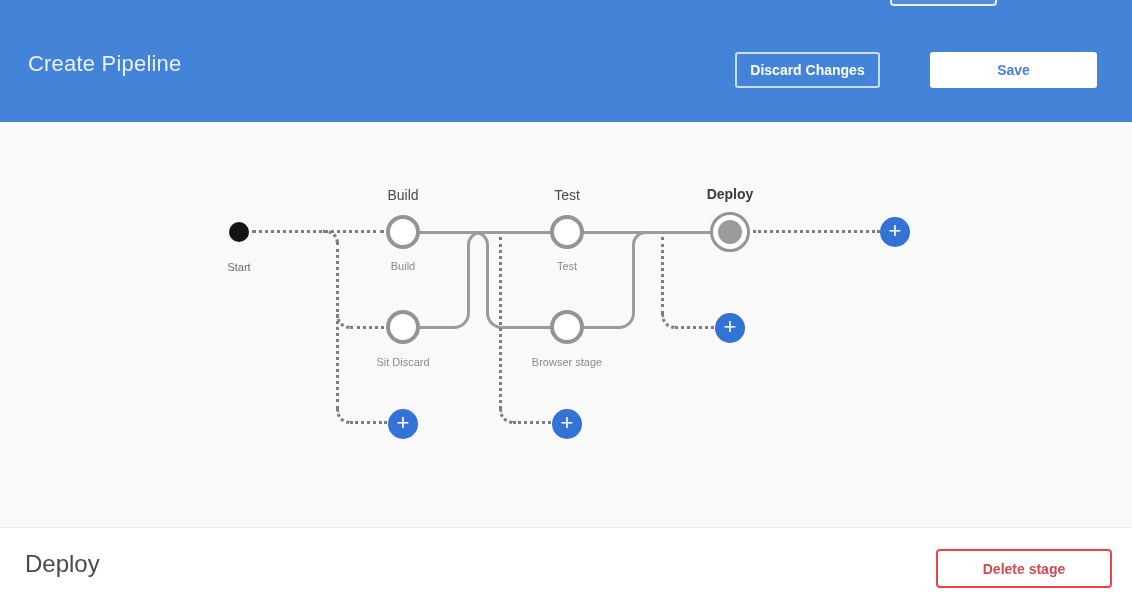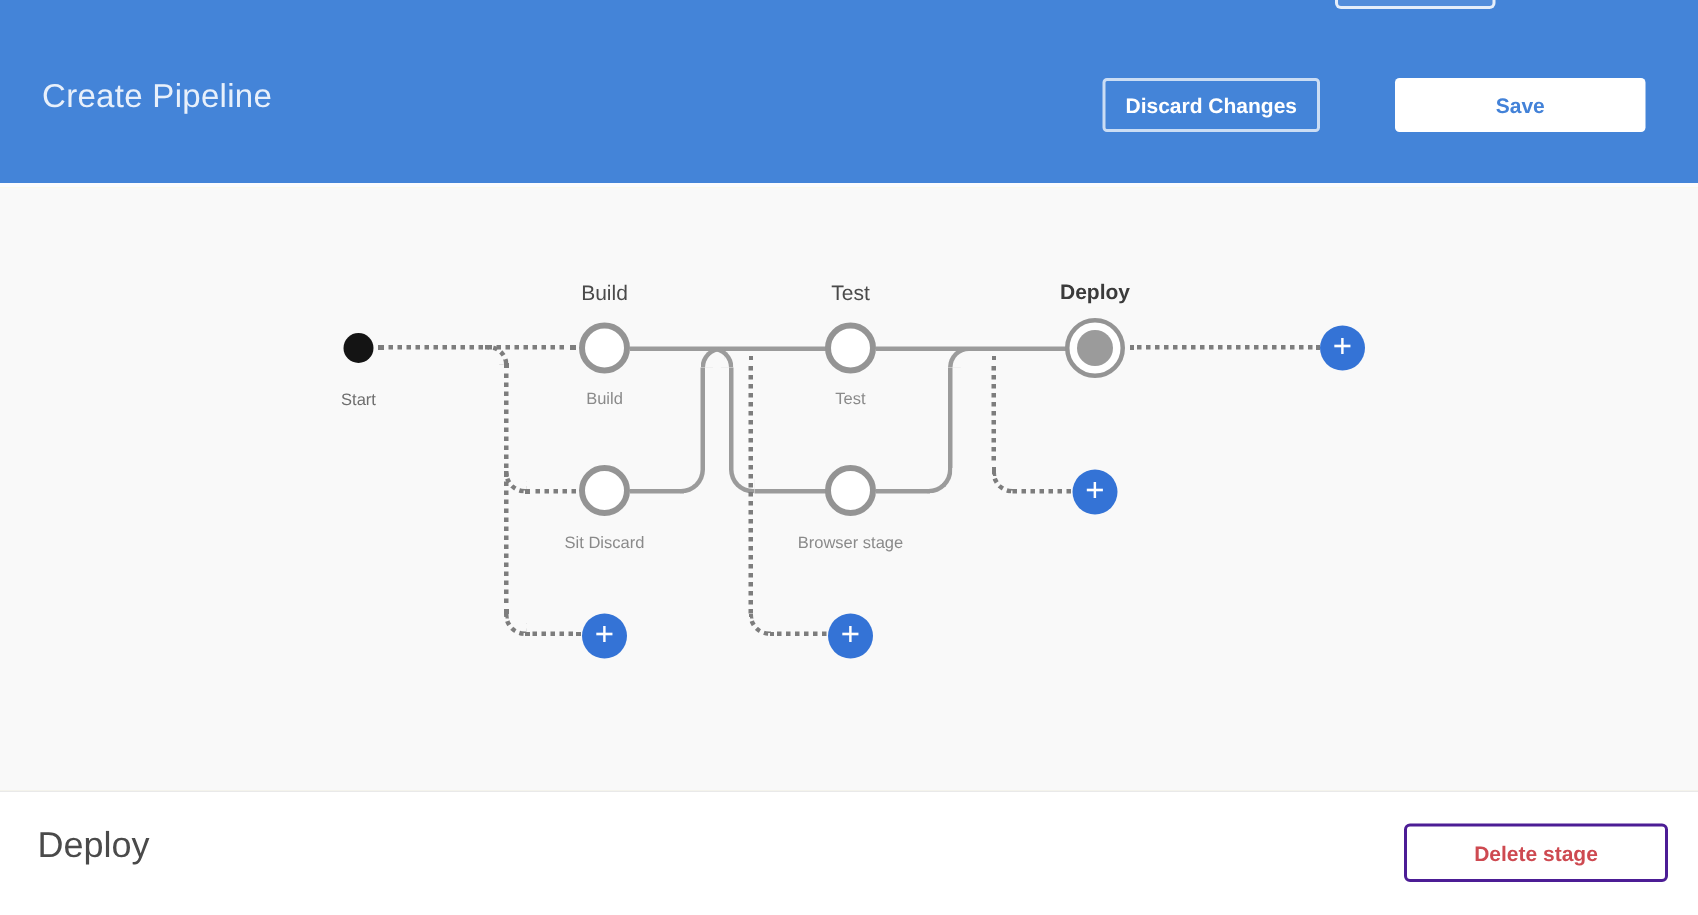--- a/index.html
+++ b/index.html
@@ -18,21 +18,21 @@
   .btn-save{position:absolute;left:930px;top:52px;width:167px;height:36px;background:#fff;color:#4382d8;}
   .partial-btn{position:absolute;left:890px;top:-8px;width:107px;height:14px;
        border:2px solid rgba(255,255,255,.85);border-radius:4px;background:rgba(255,255,255,.08);box-sizing:border-box;}
   .divider-strip{position:absolute;left:0;top:122px;width:100%;height:3px;background:#fbfcfe;}
   
   .canvas{position:absolute;left:0;top:125px;width:100%;height:402px;background:#f9f9f9;}
   .footer{position:absolute;left:0;top:527px;width:100%;height:83px;background:#fff;
        border-top:1px solid #e9e9e9;box-sizing:border-box;}
   .footer-title{position:absolute;left:25px;top:22px;font-size:24px;color:#4a4a4a;}
   .btn-delete{position:absolute;left:936px;top:21px;width:176px;height:39px;background:#fff;
-       border:2px solid #4c1d95;border-radius:4px;color:#ce4a51;font-weight:700;font-size:14px;}
+       border:2px solid #ef4444;border-radius:4px;color:#ce4a51;font-weight:700;font-size:14px;}
   
   .graph{position:absolute;left:0;top:0;width:100%;height:100%;}
   .sl-h{position:absolute;height:3px;background:#9b9b9b;}
   .sl-v{position:absolute;width:3px;background:#9b9b9b;}
   .dl-h{position:absolute;height:0;border-top:3px dotted #7d7d7d;}
   .dl-v{position:absolute;width:0;border-left:3px dotted #7d7d7d;}
   .elb{position:absolute;box-sizing:border-box;}
   .elb-dot-tr{border-top:3px dotted #7d7d7d;border-right:3px dotted #7d7d7d;border-top-right-radius:14px;}
   .elb-dot-bl{border-left:3px dotted #7d7d7d;border-bottom:3px dotted #7d7d7d;border-bottom-left-radius:14px;}
   .elb-sol-tl{border-top:3px solid #9b9b9b;border-left:3px solid #9b9b9b;border-top-left-radius:14px;}

